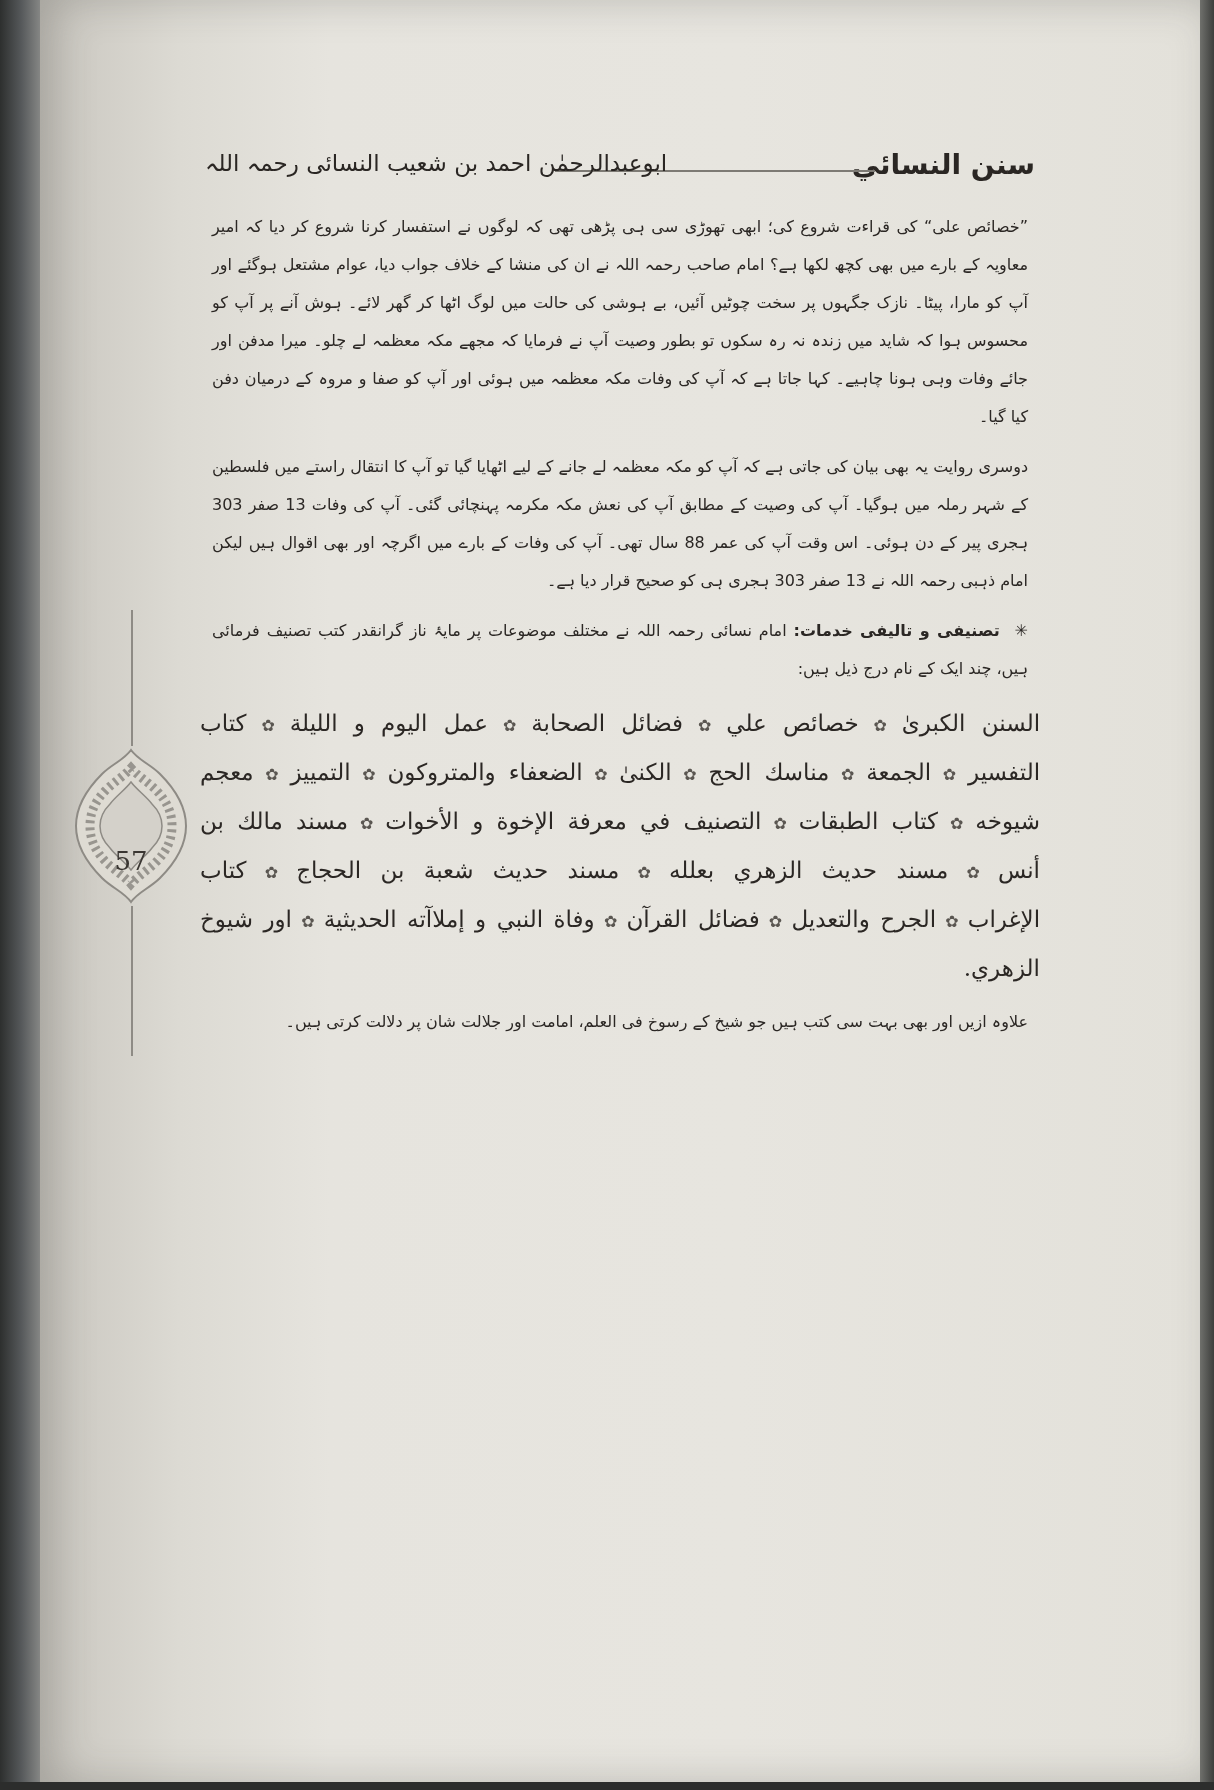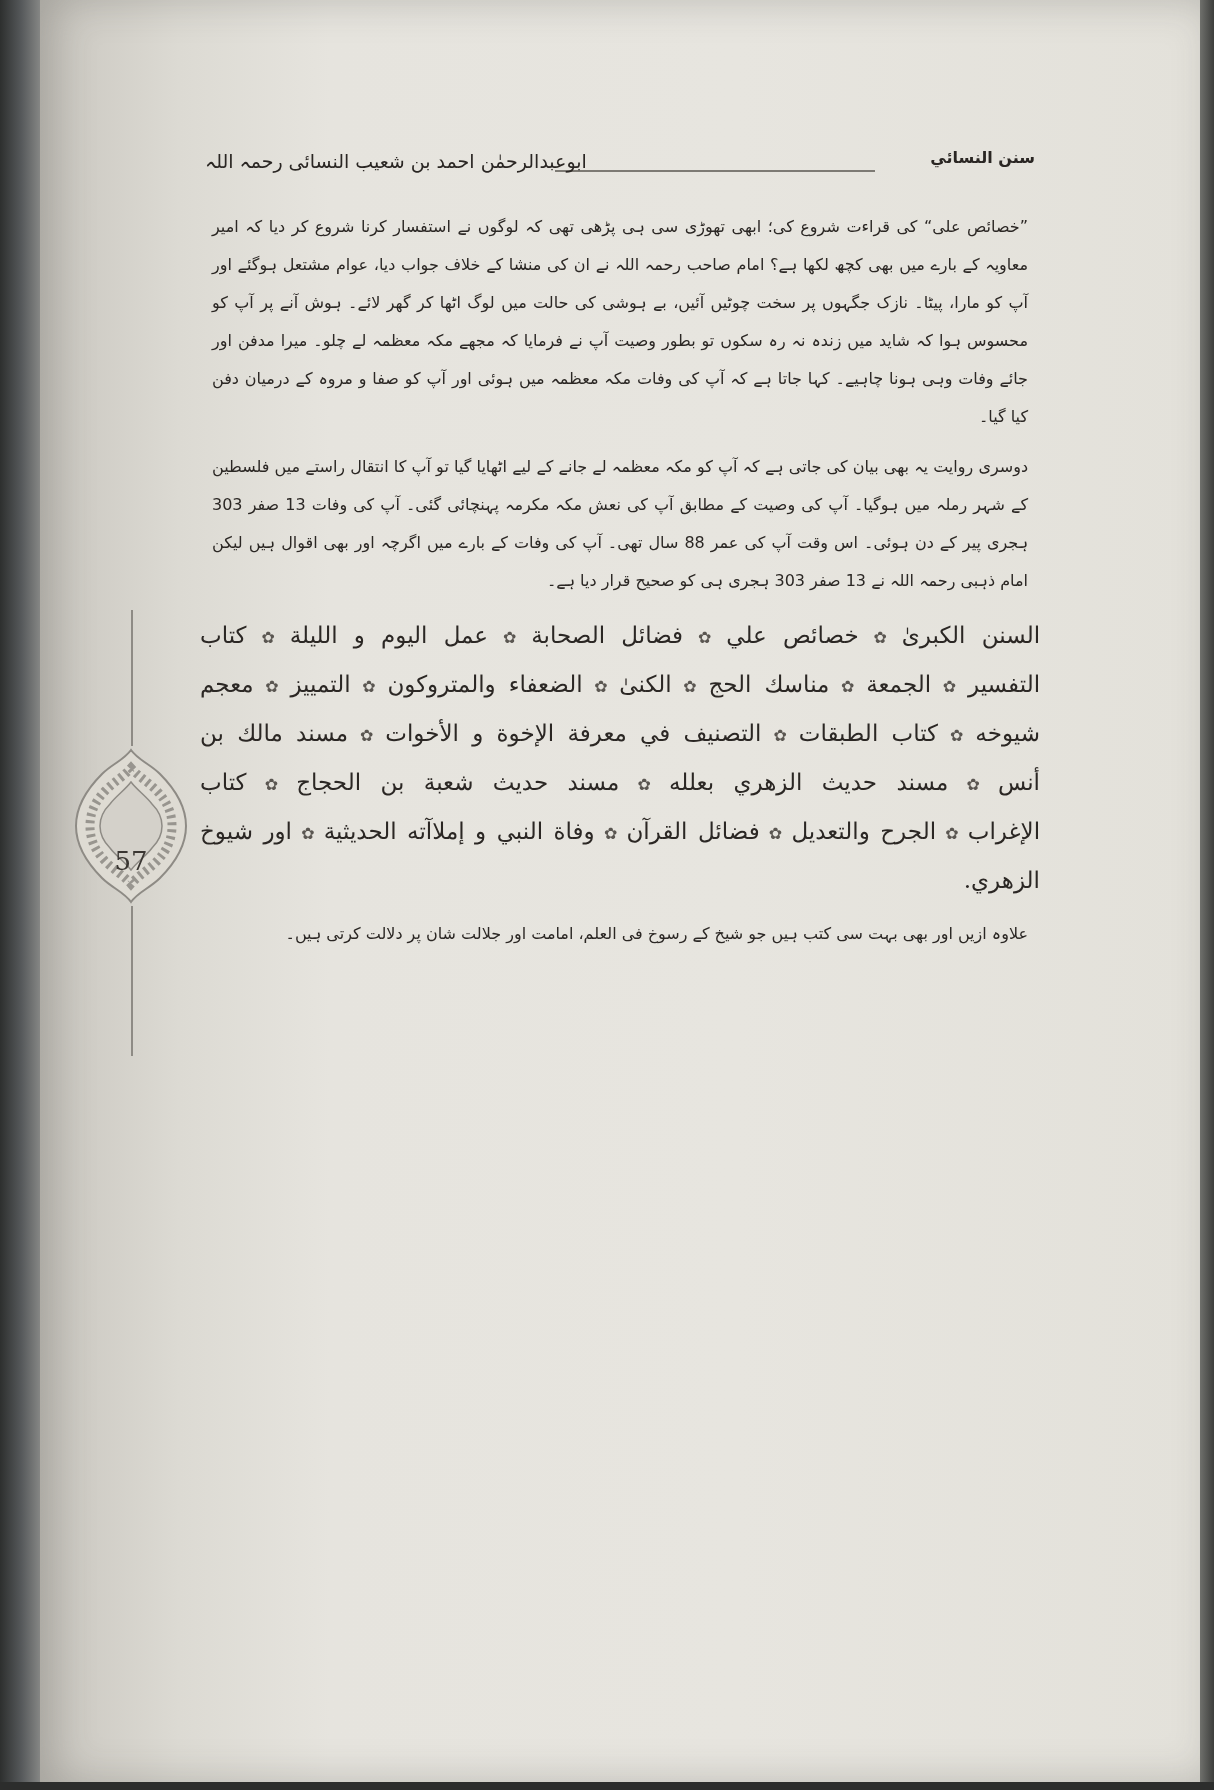--- a/index.html
+++ b/index.html
@@ -28,29 +28,29 @@
   }
 
   
   .header {
     position: absolute; top: 148px; left: 205px; width: 830px; height: 40px;
     direction: rtl;
   }
   .header .book-title {
     position: absolute; right: 0; top: 0;
     font-family: "DejaVu Sans", sans-serif; font-weight: bold;
-    font-size: 16px; color: #2a2623;
+    font-size: 28px; color: #2a2623;
   }
   .header .rule {
     position: absolute; right: 160px; left: 350px; top: 22px;
     border-top: 2px solid #7d7a74;
   }
   .header .author {
     position: absolute; left: 0; top: 2px;
-    font-family: "DejaVu Sans", sans-serif; font-size: 19px; color: #2a2623;
+    font-family: "DejaVu Sans", sans-serif; font-size: 23px; color: #2a2623;
   }
 
   
   .body-text {
     position: absolute; top: 196px; left: 200px; width: 840px;
     direction: rtl; text-align: justify;
     font-family: "DejaVu Sans", sans-serif;
     color: #2b2724;
   }
   .para {
@@ -109,17 +109,22 @@
 
 <div class="body-text">
   <p class="para">”خصائص علی“ کی قراءت شروع کی؛ ابھی تھوڑی سی ہی پڑھی تھی کہ لوگوں نے استفسار کرنا شروع کر دیا کہ امیر معاویہ کے بارے میں بھی کچھ لکھا ہے؟ امام صاحب رحمہ اللہ نے ان کی منشا کے خلاف جواب دیا، عوام مشتعل ہوگئے اور آپ کو مارا، پیٹا۔ نازک جگہوں پر سخت چوٹیں آئیں، بے ہوشی کی حالت میں لوگ اٹھا کر گھر لائے۔ ہوش آنے پر آپ کو محسوس ہوا کہ شاید میں زندہ نہ رہ سکوں تو بطور وصیت آپ نے فرمایا کہ مجھے مکہ معظمہ لے چلو۔ میرا مدفن اور جائے وفات وہی ہونا چاہیے۔ کہا جاتا ہے کہ آپ کی وفات مکہ معظمہ میں ہوئی اور آپ کو صفا و مروہ کے درمیان دفن کیا گیا۔</p>
 
   <div style="margin-top:6px;">
   </div>
 
   <p class="para">دوسری روایت یہ بھی بیان کی جاتی ہے کہ آپ کو مکہ معظمہ لے جانے کے لیے اٹھایا گیا تو آپ کا انتقال راستے میں فلسطین کے شہر رملہ میں ہوگیا۔ آپ کی وصیت کے مطابق آپ کی نعش مکہ مکرمہ پہنچائی گئی۔ آپ کی وفات 13 صفر 303 ہجری پیر کے دن ہوئی۔ اس وقت آپ کی عمر 88 سال تھی۔ آپ کی وفات کے بارے میں اگرچہ اور بھی اقوال ہیں لیکن امام ذہبی رحمہ اللہ نے 13 صفر 303 ہجری ہی کو صحیح قرار دیا ہے۔</p>
 
 
+  <p class="para">
+    <span class="star">✳</span>
+    <span class="heading-inline">تصنیفی و تالیفی خدمات:</span>
+    <span>امام نسائی رحمہ اللہ نے مختلف موضوعات پر مایۂ ناز گرانقدر کتب تصنیف فرمائی ہیں، چند ایک کے نام درج ذیل ہیں:</span>
+  </p>
 
   <p class="arabic-list" id="works-list"><span>السنن الكبرىٰ</span><span class="flower">✿</span><span>خصائص علي</span><span class="flower">✿</span><span>فضائل الصحابة</span><span class="flower">✿</span><span>عمل اليوم و الليلة</span><span class="flower">✿</span><span>كتاب التفسير</span><span class="flower">✿</span><span>الجمعة</span><span class="flower">✿</span><span>مناسك الحج</span><span class="flower">✿</span><span>الكنىٰ</span><span class="flower">✿</span><span>الضعفاء والمتروكون</span><span class="flower">✿</span><span>التمييز</span><span class="flower">✿</span><span>معجم شيوخه</span><span class="flower">✿</span><span>كتاب الطبقات</span><span class="flower">✿</span><span>التصنيف في معرفة الإخوة و الأخوات</span><span class="flower">✿</span><span>مسند مالك بن أنس</span><span class="flower">✿</span><span>مسند حديث الزهري بعلله</span><span class="flower">✿</span><span>مسند حديث شعبة بن الحجاج</span><span class="flower">✿</span><span>كتاب الإغراب</span><span class="flower">✿</span><span>الجرح والتعديل</span><span class="flower">✿</span><span>فضائل القرآن</span><span class="flower">✿</span><span>وفاة النبي و إملاآته الحديثية</span><span class="flower">✿</span><span>اور شيوخ الزهري.</span></p>
 
   <p class="para">علاوہ ازیں اور بھی بہت سی کتب ہیں جو شیخ کے رسوخ فی العلم، امامت اور جلالت شان پر دلالت کرتی ہیں۔</p>
 </div>
 
 </body></html>

